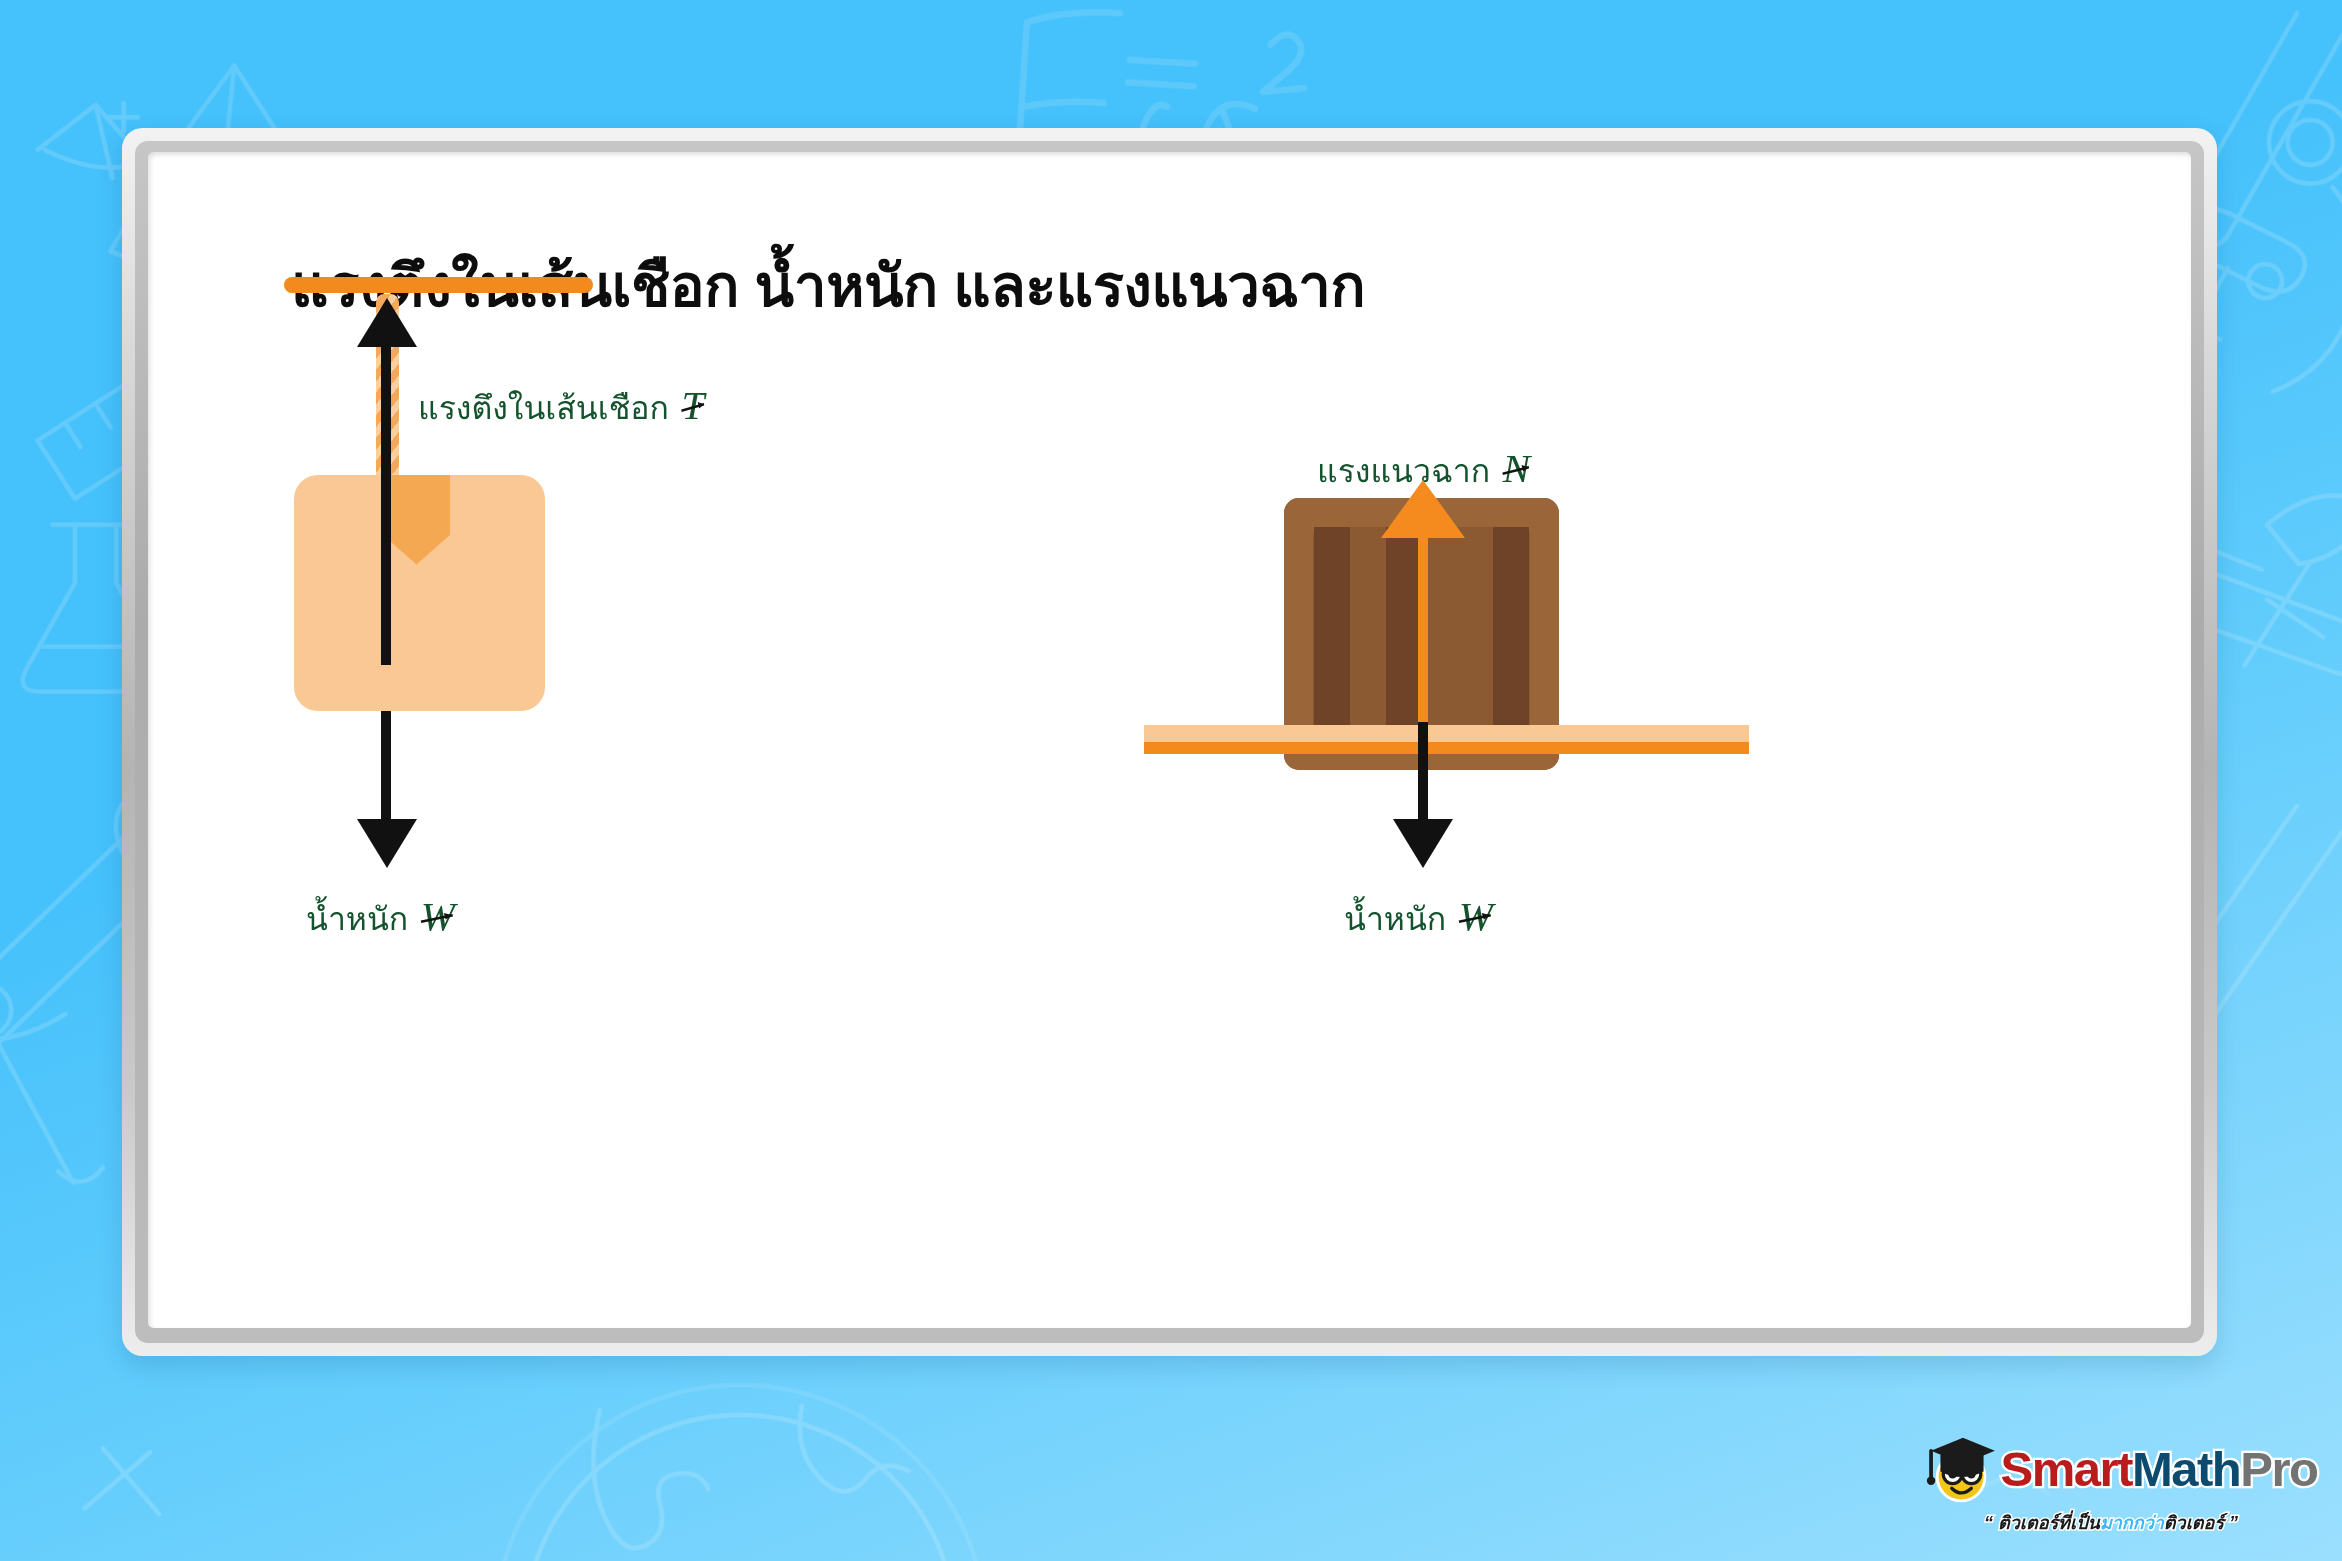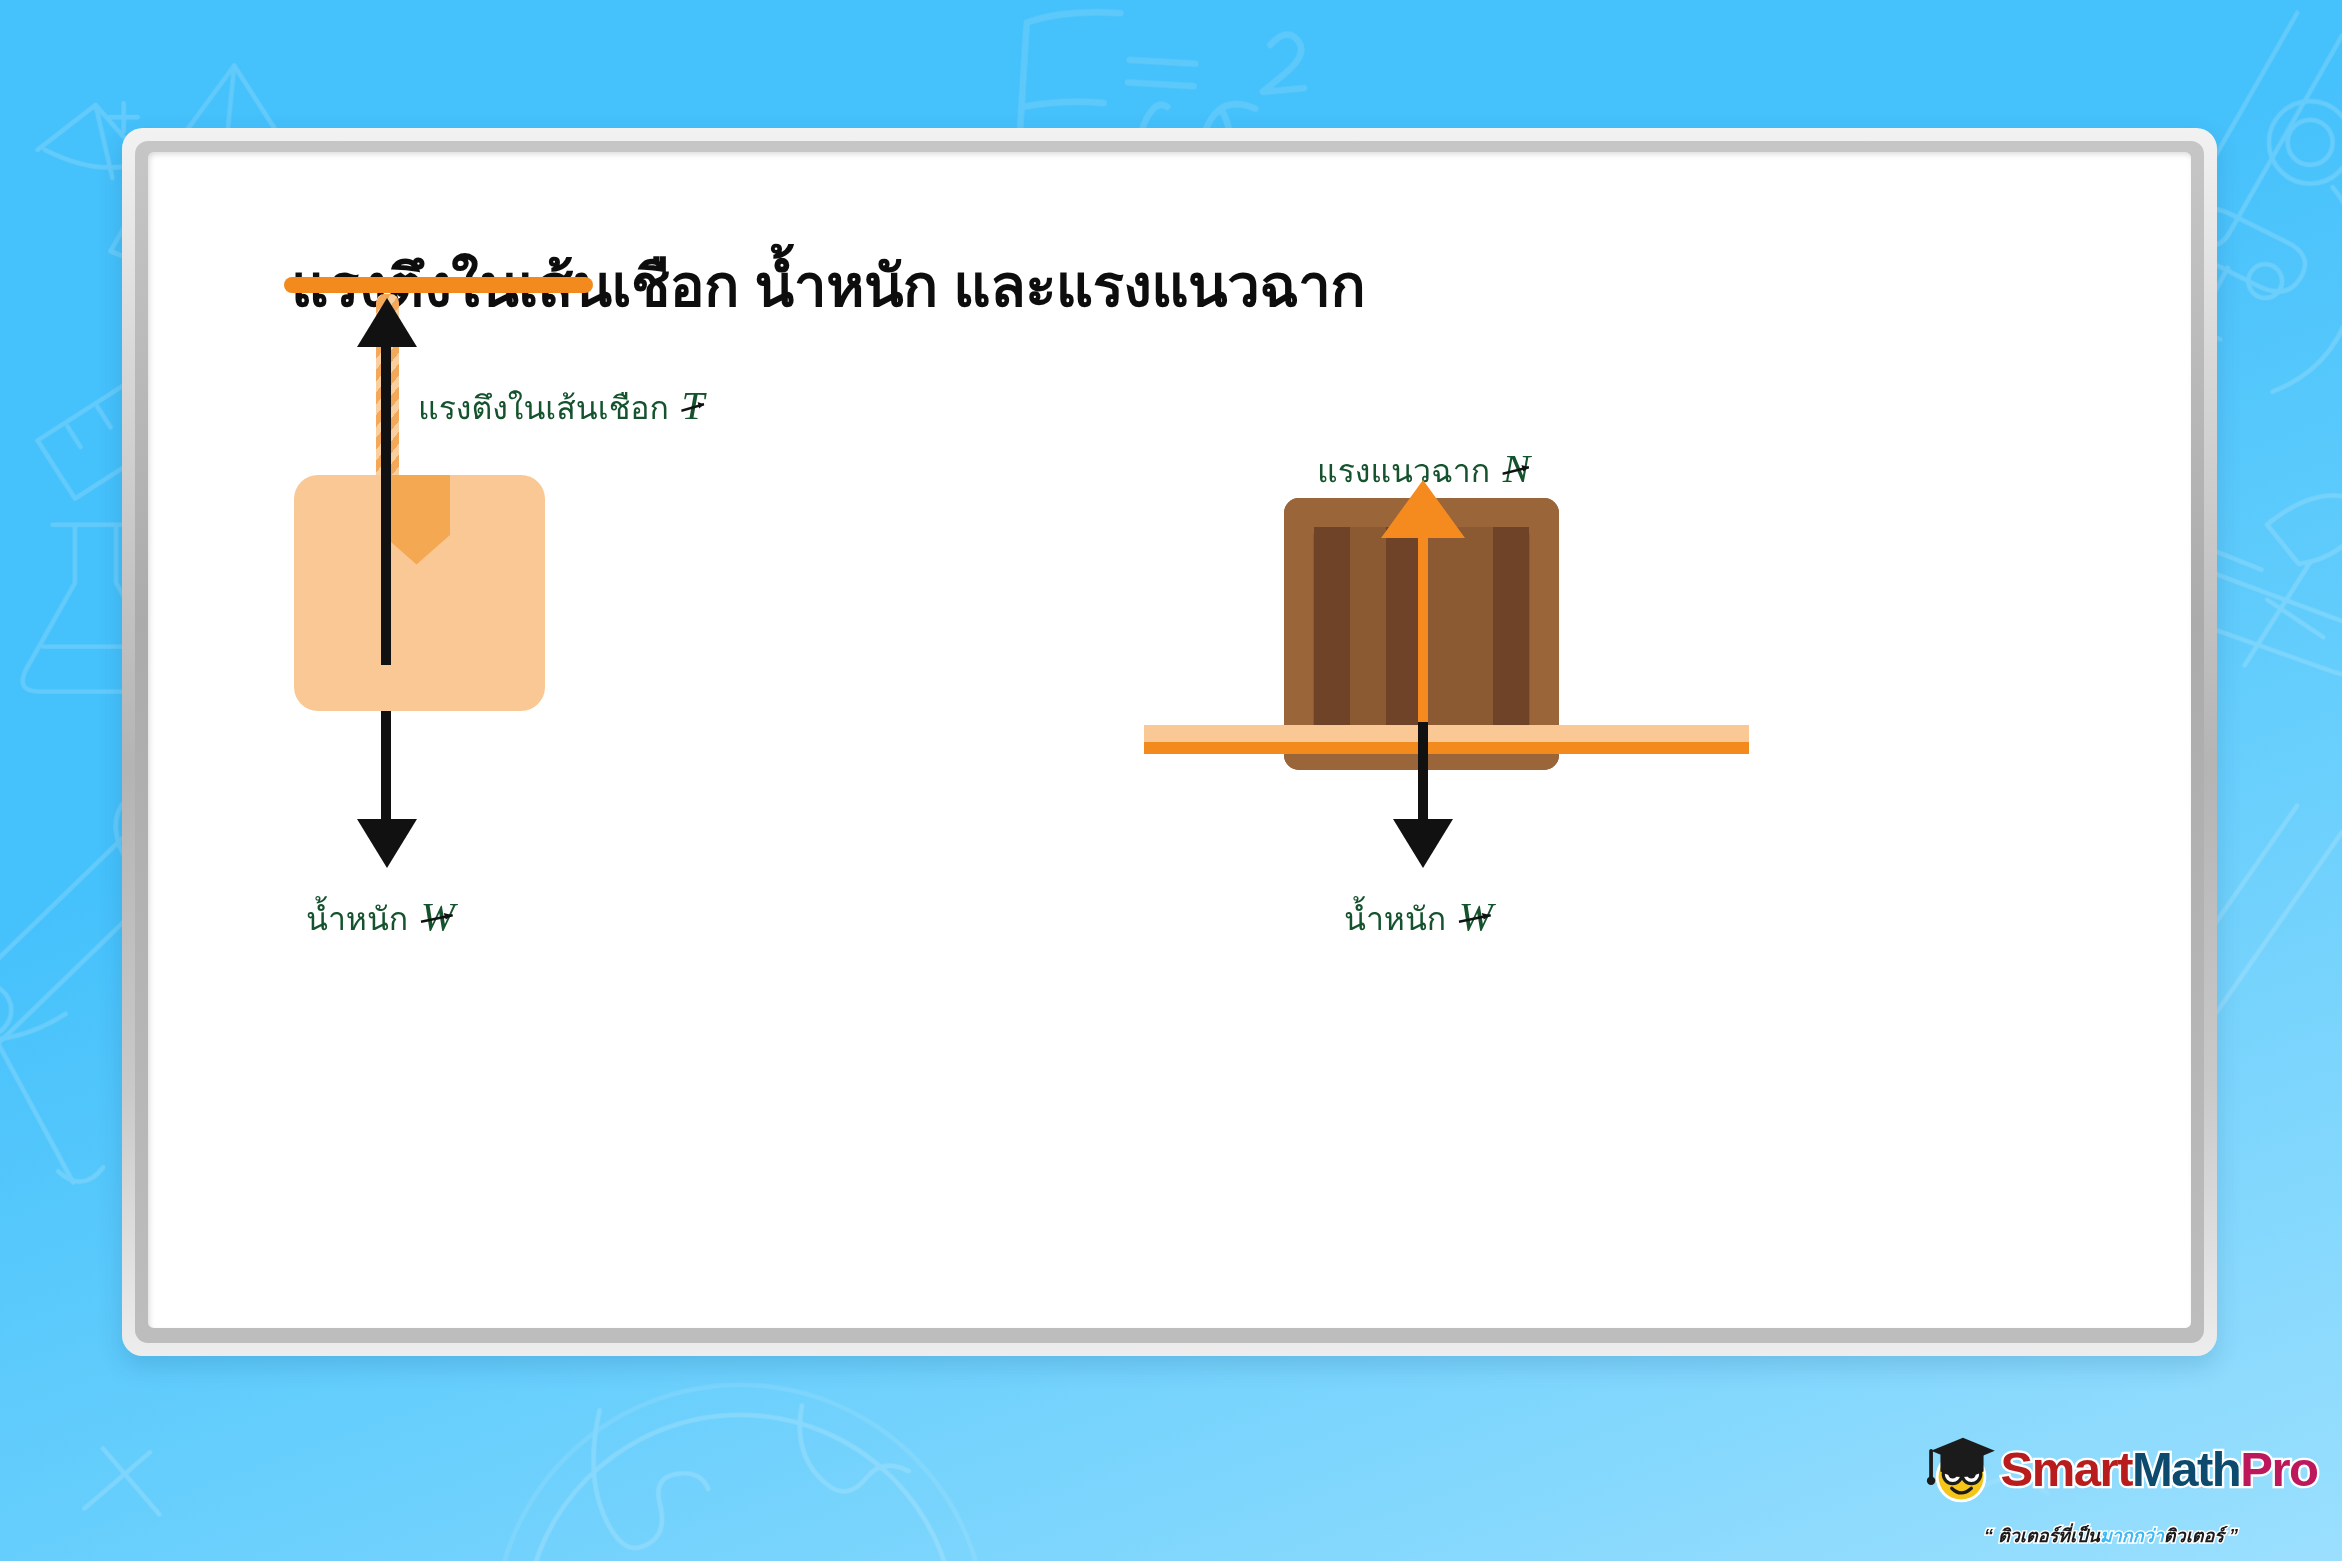--- a/index.html
+++ b/index.html
@@ -214,23 +214,23 @@
   .logo-word {
     font-size: 49px;
     font-weight: 800;
     letter-spacing: -1.5px;
     line-height: 1;
     -webkit-text-stroke: 4.7px #ffffff;
     paint-order: stroke fill;
   }
   .logo-word .s1 { color: #b91c1c; }
   .logo-word .s2 { color: #0c4a6e; }
-  .logo-word .s3 { color: #be185d; }
+  .logo-word .s3 { color: #737373; }
   .logo-tag {
-    margin-top: 14px;
+    margin-top: 1px;
     text-align: center;
     font-size: 18px;
     font-style: italic;
     font-weight: 700;
     color: #1b1b1b;
     -webkit-text-stroke: 2.8px #ffffff;
     paint-order: stroke fill;
   }
   .logo-tag .hl { color: #3cb8f5; }
 </style>

